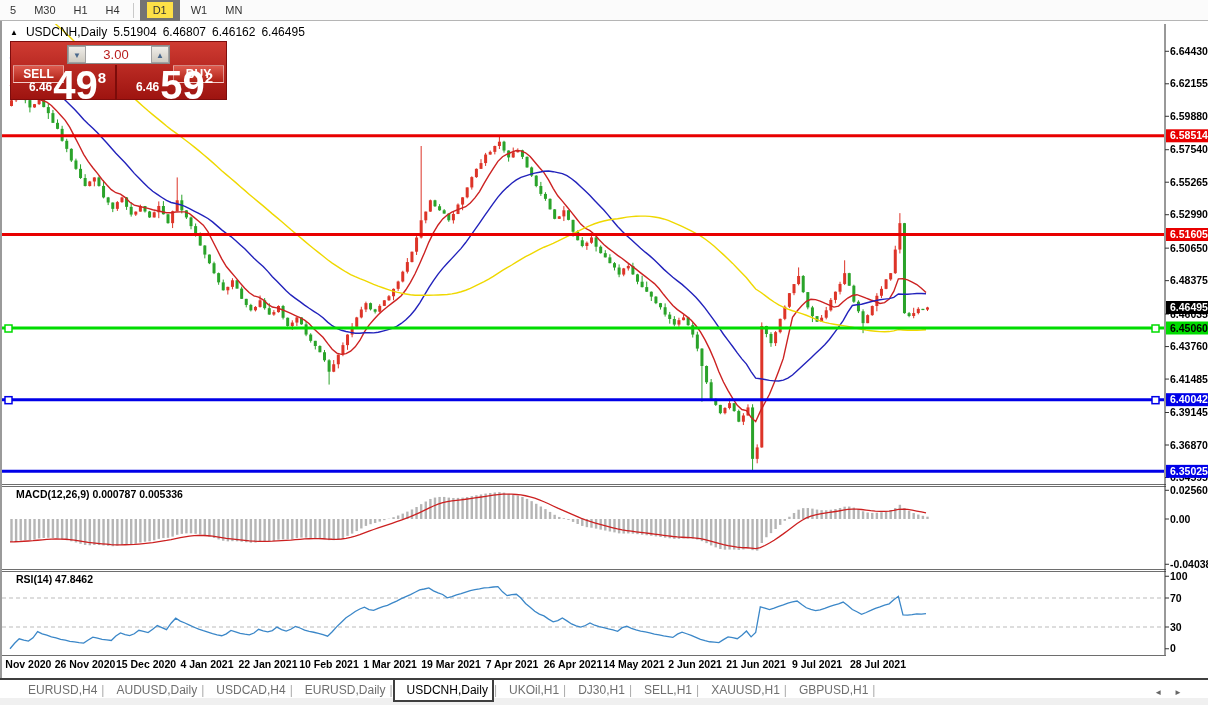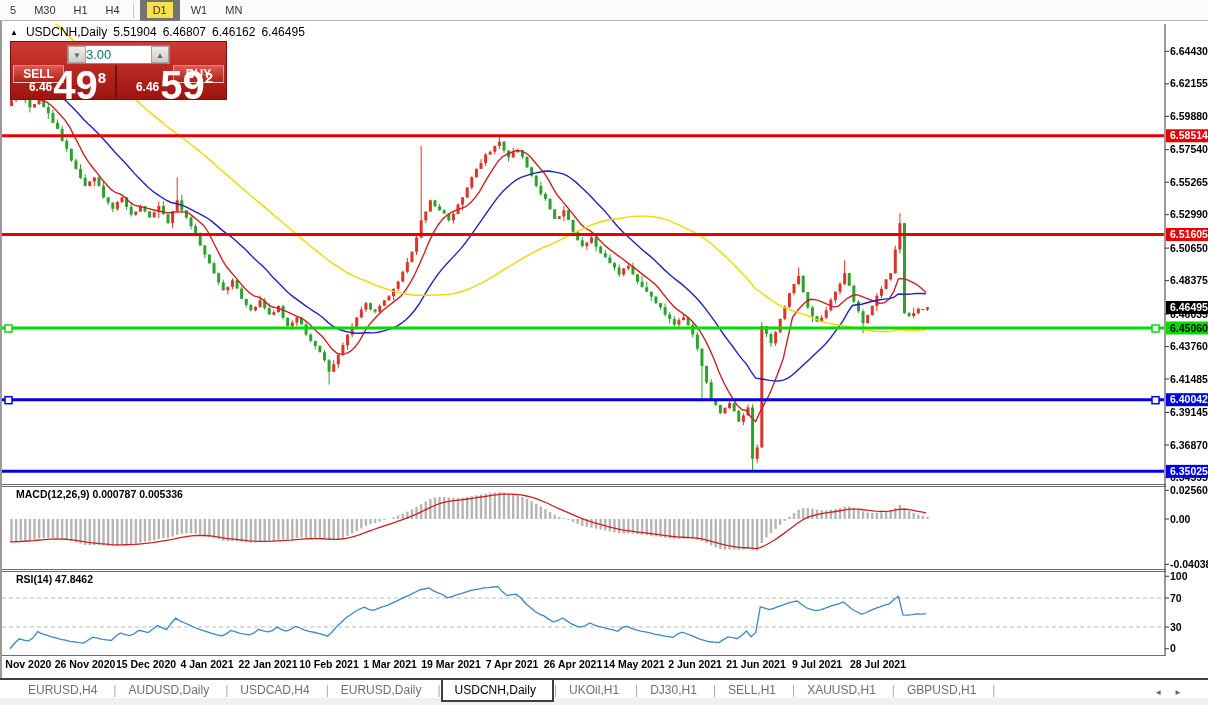--- a/index.html
+++ b/index.html
@@ -33,36 +33,36 @@
                  z-index:6; }
   .tp-row1 { display:flex; height:22px; align-items:center; padding:2px 2px 0 2px; }
   .tp-btn { width:51px; height:18px; color:#fff; font-weight:bold; font-size:12px;
             background:linear-gradient(#de5a4e,#b02015); border:1px solid rgba(255,255,255,.45);
             border-bottom:1px solid rgba(255,255,255,.7); text-align:center; line-height:16px;
             cursor:default;margin-top:39px; }
   .tp-spin { flex:1; display:flex; height:19px; margin:0 3px; border:1px solid #8a8a8a;
              background:#fff; }
   .tp-arrow { width:18px; background:linear-gradient(#efede8,#cfcbc2); border:1px solid #a2a2a2;
               font-size:8px; color:#49688c; text-align:center; line-height:17px; cursor:default; }
-  .tp-vol { flex:1; border:none; outline:none; text-align:left; font-size:13px;
-            padding-right:5px; font-family:"Liberation Sans",sans-serif; color:#0f766e; width:60px;}
+  .tp-vol { flex:1; border:none; outline:none; text-align:center; font-size:13px;
+            padding-right:5px; font-family:"Liberation Sans",sans-serif; color:#b91c1c; width:60px;}
   .tp-row2 { display:flex; height:35px; margin-top:1px; }
   .quote-box { width:106px; display:flex; align-items:flex-end; justify-content:center;
                color:#fff; padding-bottom:2px; }
   .quote-box.bid { border-right:2px solid #7c0c0a; }
   .q-small { font-size:12px; font-weight:bold; margin:0 1px 4px 9px;text-align:right; }
   .q-big   { font-size:40px; font-weight:bold; line-height:26px; }
   .q-sup   { font-size:15px; font-weight:bold; position:relative; top:-12px; }
 
   
   .tabbar { position:absolute; left:0; top:678px; width:1208px; height:27px;
             background:#fff; border-top:2px solid #3f3f3f; }
   .tabbar .strip { position:absolute; left:0; bottom:0; width:100%; height:7px; background:#f0f0f0; }
   .tabs { display:flex; align-items:stretch; height:20px; padding-left:16px; }
-  .tab { font-size:12px; color:#6f6f6f; padding:3px 16px 0 12px; cursor:default; }
+  .tab { font-size:12px; color:#6f6f6f; padding:3px 4px 0 12px; cursor:default; }
   .tab.active { color:#000; background:#fff; border-left:2px solid #3f3f3f;
                 border-right:2px solid #3f3f3f; border-bottom:2px solid #3f3f3f;
                 margin-top:0; height:22px; z-index:2; }
   .tab-sep { color:#aaa; font-size:12px; padding-top:3px; }
   .tab-scroll { position:absolute; right:14px; top:8px; font-size:8px; color:#666;
                 letter-spacing:12px; cursor:default; }
 </style>
 </head>
 <body>
 

